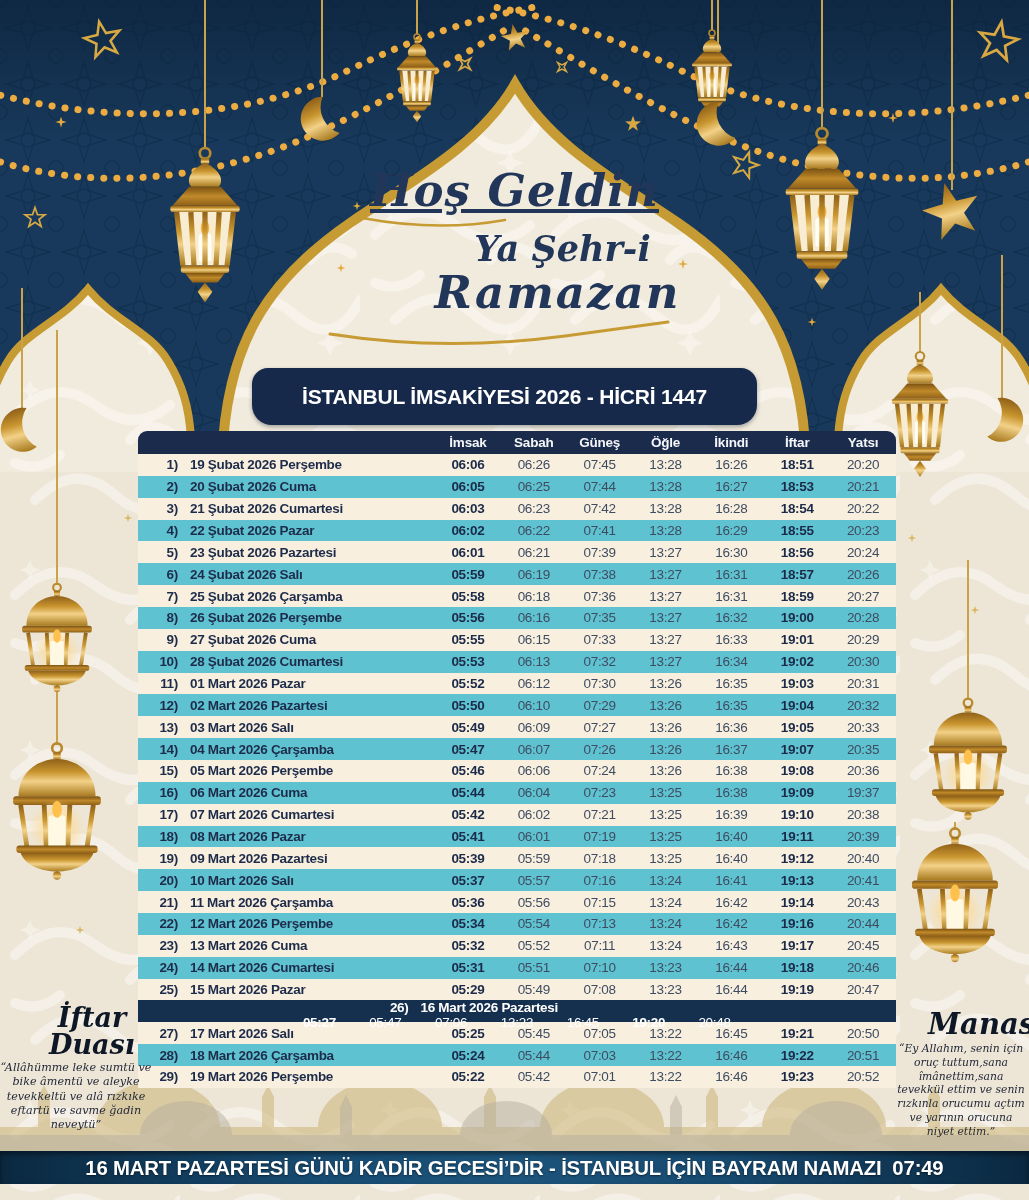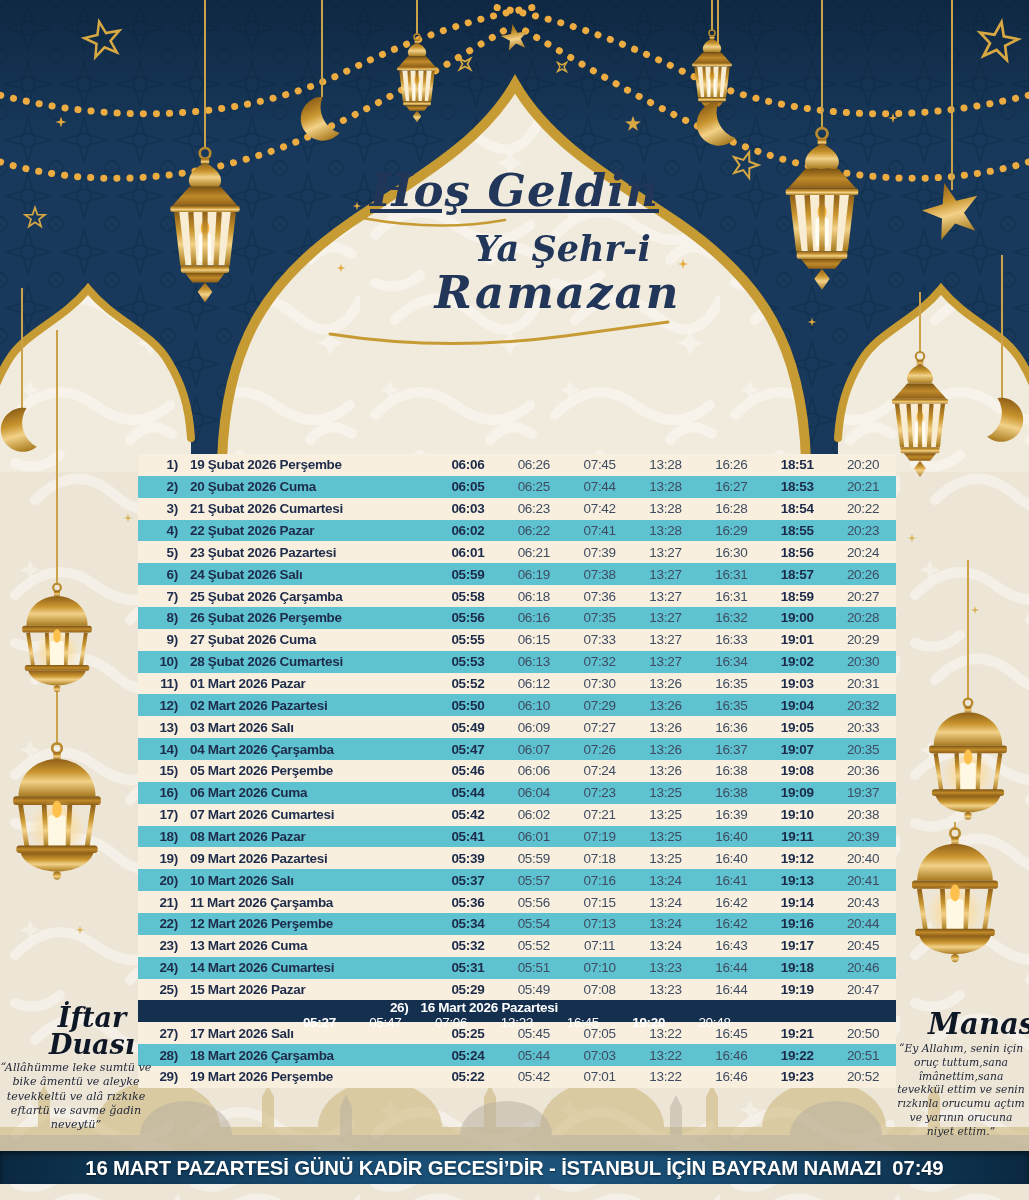--- a/index.html
+++ b/index.html
@@ -257,21 +257,36 @@
     <g fill="none" stroke="#c79b33" stroke-linecap="round">
       <path d="M362,218 Q438,232 505,220" stroke-width="2.5"></path>
       <path d="M330,334 Q445,352 565,336 Q625,328 668,322" stroke-width="3"></path>
     </g>
   </svg>
 
   <div class="g-line g1">Hoş Geldin</div>
   <div class="g-line g2">Ya Şehr-i</div>
   <div class="g-line g3">Ramazan</div>
 
-
+  <div class="banner">
+    <span>İSTANBUL İMSAKİYESİ 2026 - HİCRİ 1447</span>
+  </div>
+
+  <div class="thead">
+    <div class="spacer"></div>
+    <div class="cols">
+      <span>İmsak</span>
+      <span>Sabah</span>
+      <span>Güneş</span>
+      <span>Öğle</span>
+      <span>İkindi</span>
+      <span>İftar</span>
+      <span>Yatsı</span>
+    </div>
+  </div>
 
   <div class="trows">
       <div class="trow cream">
         <div class="cell-left">
           <span class="cell-no">1)</span>
           <span class="cell-date">19 Şubat 2026 Perşembe</span>
         </div>
         <div class="cell-times">
           <span class="tcell strong">06:06</span>
           <span class="tcell">06:26</span>

